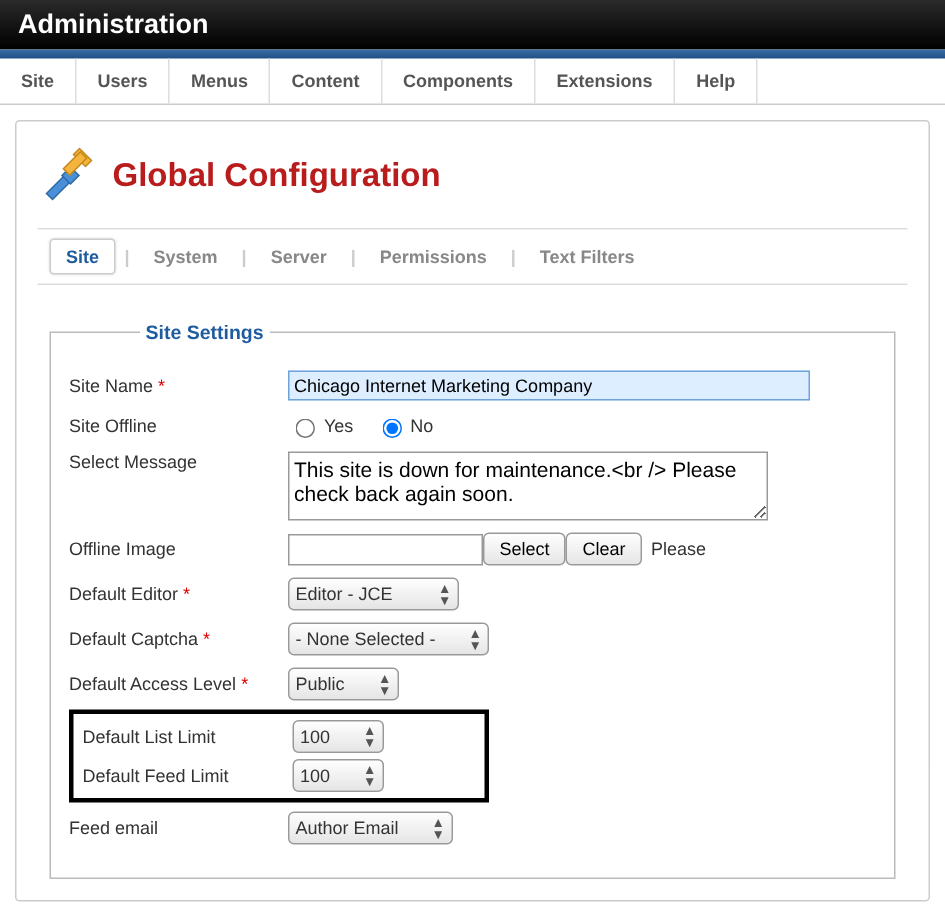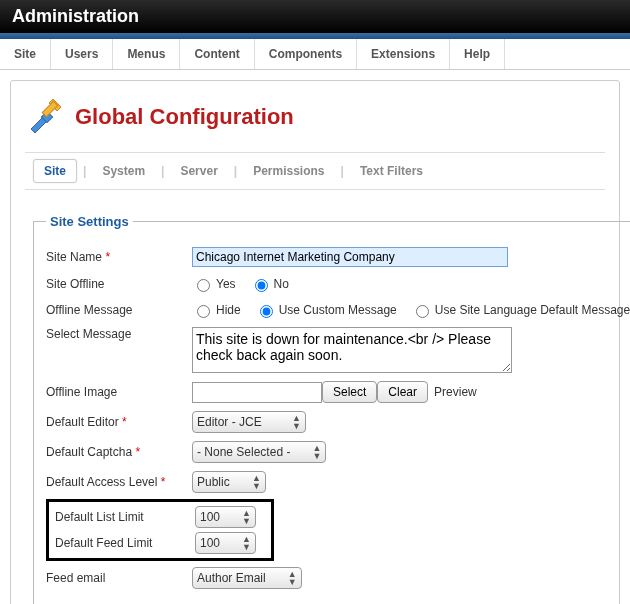--- a/index.html
+++ b/index.html
@@ -78,37 +78,38 @@
   fieldset.site-settings {
     margin: 24px 8px 0;
     border: 1px solid #bbb;
     padding: 14px 12px 18px;
   }
   fieldset.site-settings legend {
     color: #1f5c9e;
     font-weight: bold;
     font-size: 13px;
     padding: 0 4px;
+    margin-left: 47px;
   }
   .form-row {
     display: flex;
     align-items: center;
     padding: 4px 0;
     min-height: 26px;
   }
   .form-row.align-top { align-items: flex-start; }
   .form-label {
     width: 146px;
     flex: 0 0 146px;
     font-size: 12px;
     color: #333;
   }
   .req { color: #d00; }
   input[type="text"].site-name {
-    width: 316px;
+    width: 348px;
     background: #dceeff;
     border: 1px solid #6fa2d8;
     font-size: 12px;
     padding: 2px 3px;
   }
   textarea.custom-msg {
     width: 320px;
     height: 46px;
     font-size: 14px;
     font-family: Arial, sans-serif;
@@ -151,21 +152,21 @@
     border-radius: 4px;
     padding: 3px 10px;
     font-size: 12px;
     cursor: pointer;
   }
   .preview-label { font-size: 12px; color: #333; margin-left: 6px; }
   .boxed-rows {
     border: 3px solid #000;
     padding: 2px 6px;
     margin: 2px 0;
-    width: 228px;
+    width: 280px;
   }
   .boxed-rows .form-row { min-height: 24px; padding: 2px 0; }
   .boxed-rows .form-label { width: 140px; flex: 0 0 140px; }
   .gap6 { gap: 0; }
 </style>
 </head>
 <body>
 
 <div class="header-bar">
   <span>Administration</span>
@@ -226,49 +227,32 @@
               <input type="radio" name="siteoffline" style="">
               <span>Yes</span>
             </label>
           <label>
               <input type="radio" name="siteoffline" checked="" style="">
               <span>No</span>
             </label>
         </div>
       </div>
 
-      <div class="form-row">
-        <div class="form-label">Offline Message</div>
-        <div class="radio-group">
-          <label>
-              <input type="radio" name="offmsg" style="">
-              <span>Hide</span>
-            </label>
-          <label>
-              <input type="radio" name="offmsg" checked="" style="">
-              <span>Use Custom Message</span>
-            </label>
-          <label>
-              <input type="radio" name="offmsg" style="">
-              <span>Use Site Language Default Message</span>
-            </label>
-        </div>
-      </div>
 
       <div class="form-row align-top">
         <div class="form-label">Select Message</div>
         <textarea class="custom-msg" style="">This site is down for maintenance.&lt;br /&gt; Please check back again soon.</textarea>
       </div>
 
       <div class="form-row gap6">
         <div class="form-label">Offline Image</div>
         <input type="text" class="offline-image" value="" style="">
         <button class="btn">Select</button>
         <button class="btn">Clear</button>
-        <span class="preview-label">Preview</span>
+        <span class="preview-label">Please</span>
       </div>
 
       <div class="form-row">
         <div class="form-label">
           <span>Default Editor</span>
           <span class="req">*</span>
         </div>
         <div class="select-wrap" style="min-width:114px">
           <span>Editor - JCE</span>
           <span class="arrows">

